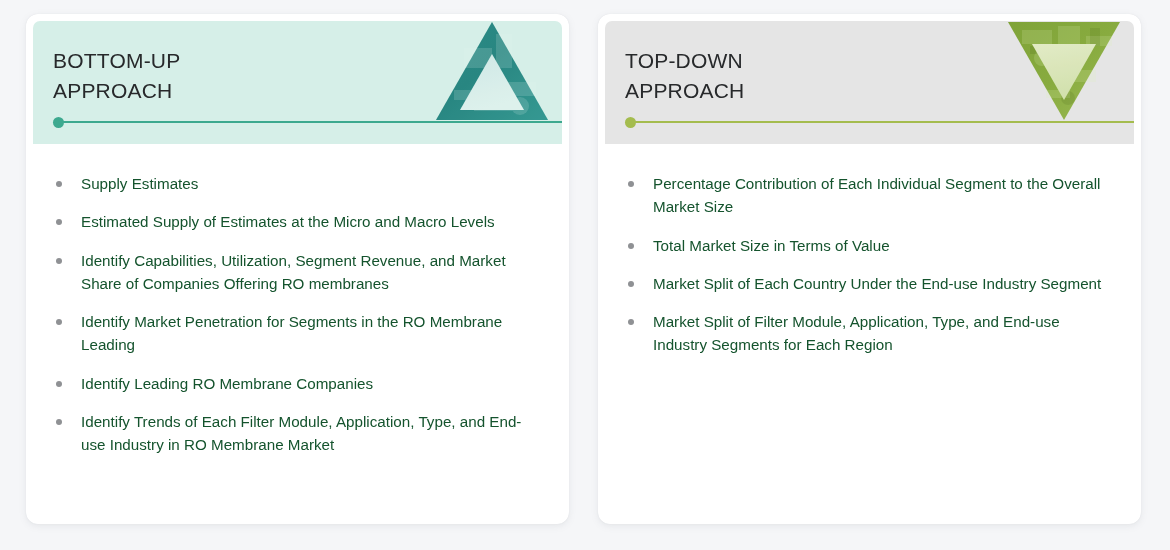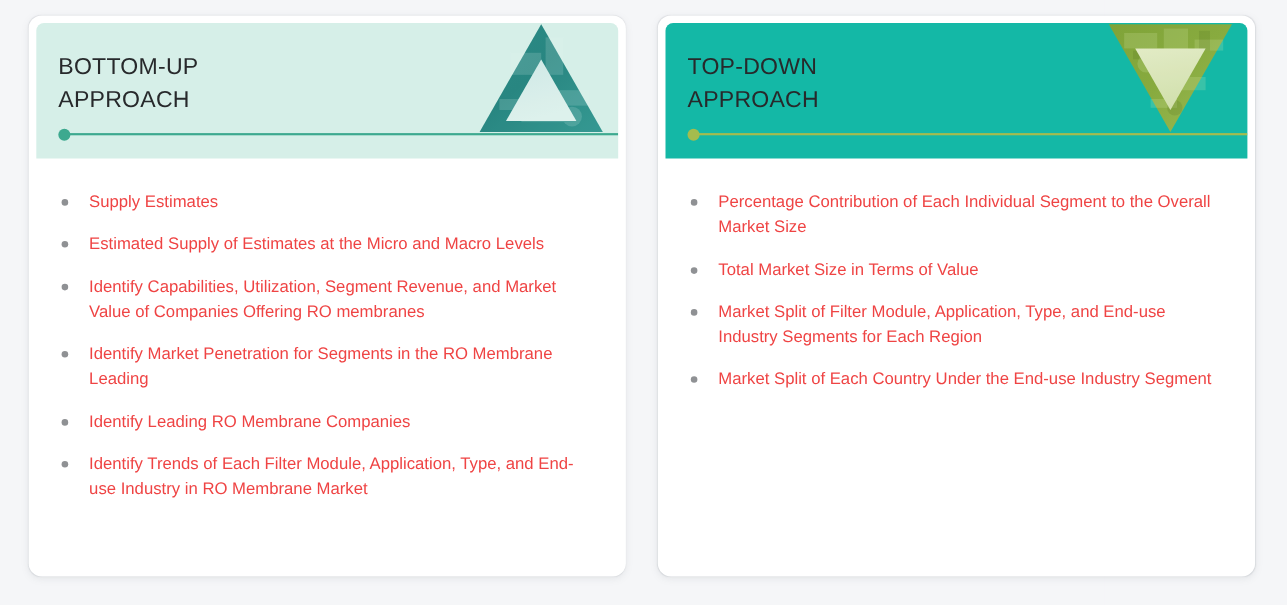--- a/index.html
+++ b/index.html
@@ -32,21 +32,21 @@
   .card--right { left: 598px; }
 
   .card-header {
     position: relative;
     margin: 7px 7px 0 7px;
     height: 123px;
     border-radius: 7px 7px 0 0;
     overflow: hidden;
   }
   .card--left  .card-header { background: #d6efe8; }
-  .card--right .card-header { background: #14b8a6; }
+  .card--right .card-header { background: #e5e5e5; }
 
   .header-title {
     position: absolute;
     left: 20px;
     top: 25px;
     font-size: 21px;
     font-weight: 400;
     line-height: 1.42;
     letter-spacing: 0.2px;
     color: #27292b;
@@ -100,21 +100,21 @@
   .bullet-dot {
     flex: 0 0 auto;
     width: 6px; height: 6px;
     border-radius: 50%;
     background: #8f9194;
     margin: 9px 19px 0 6px;
   }
   .bullet-text {
     font-size: 15.2px;
     line-height: 1.53;
-    color: #ef4444;
+    color: #14532d;
     max-width: 478px;
   }
   .card--right .bullet-text { max-width: 455px; }
 </style>
 </head>
 <body>
 
 <div class="stage">
 
   <section class="card card--left">
@@ -162,21 +162,21 @@
         <li class="bullet">
           <span class="bullet-dot"></span>
           <span class="bullet-text">Supply Estimates</span>
         </li>
         <li class="bullet">
           <span class="bullet-dot"></span>
           <span class="bullet-text">Estimated Supply of Estimates at the Micro and Macro Levels</span>
         </li>
         <li class="bullet">
           <span class="bullet-dot"></span>
-          <span class="bullet-text">Identify Capabilities, Utilization, Segment Revenue, and Market Value of Companies Offering RO membranes</span>
+          <span class="bullet-text">Identify Capabilities, Utilization, Segment Revenue, and Market Share of Companies Offering RO membranes</span>
         </li>
         <li class="bullet">
           <span class="bullet-dot"></span>
           <span class="bullet-text">Identify Market Penetration for Segments in the RO Membrane Leading</span>
         </li>
         <li class="bullet">
           <span class="bullet-dot"></span>
           <span class="bullet-text">Identify Leading RO Membrane Companies</span>
         </li>
         <li class="bullet">
@@ -236,23 +236,23 @@
         <li class="bullet">
           <span class="bullet-dot"></span>
           <span class="bullet-text">Percentage Contribution of Each Individual Segment to the Overall Market Size</span>
         </li>
         <li class="bullet">
           <span class="bullet-dot"></span>
           <span class="bullet-text">Total Market Size in Terms of Value</span>
         </li>
         <li class="bullet">
           <span class="bullet-dot"></span>
+          <span class="bullet-text">Market Split of Each Country Under the End-use Industry Segment</span>
+        </li>
+        <li class="bullet">
+          <span class="bullet-dot"></span>
           <span class="bullet-text">Market Split of Filter Module, Application, Type, and End-use Industry Segments for Each Region</span>
         </li>
-        <li class="bullet">
-          <span class="bullet-dot"></span>
-          <span class="bullet-text">Market Split of Each Country Under the End-use Industry Segment</span>
-        </li>
       </ul>
     </div>
   </section>
 
 </div>
 
 </body></html>

